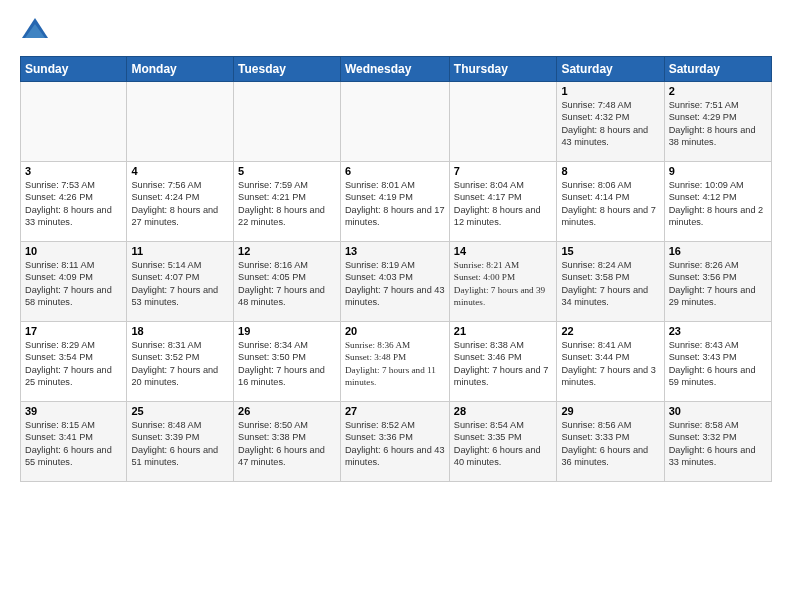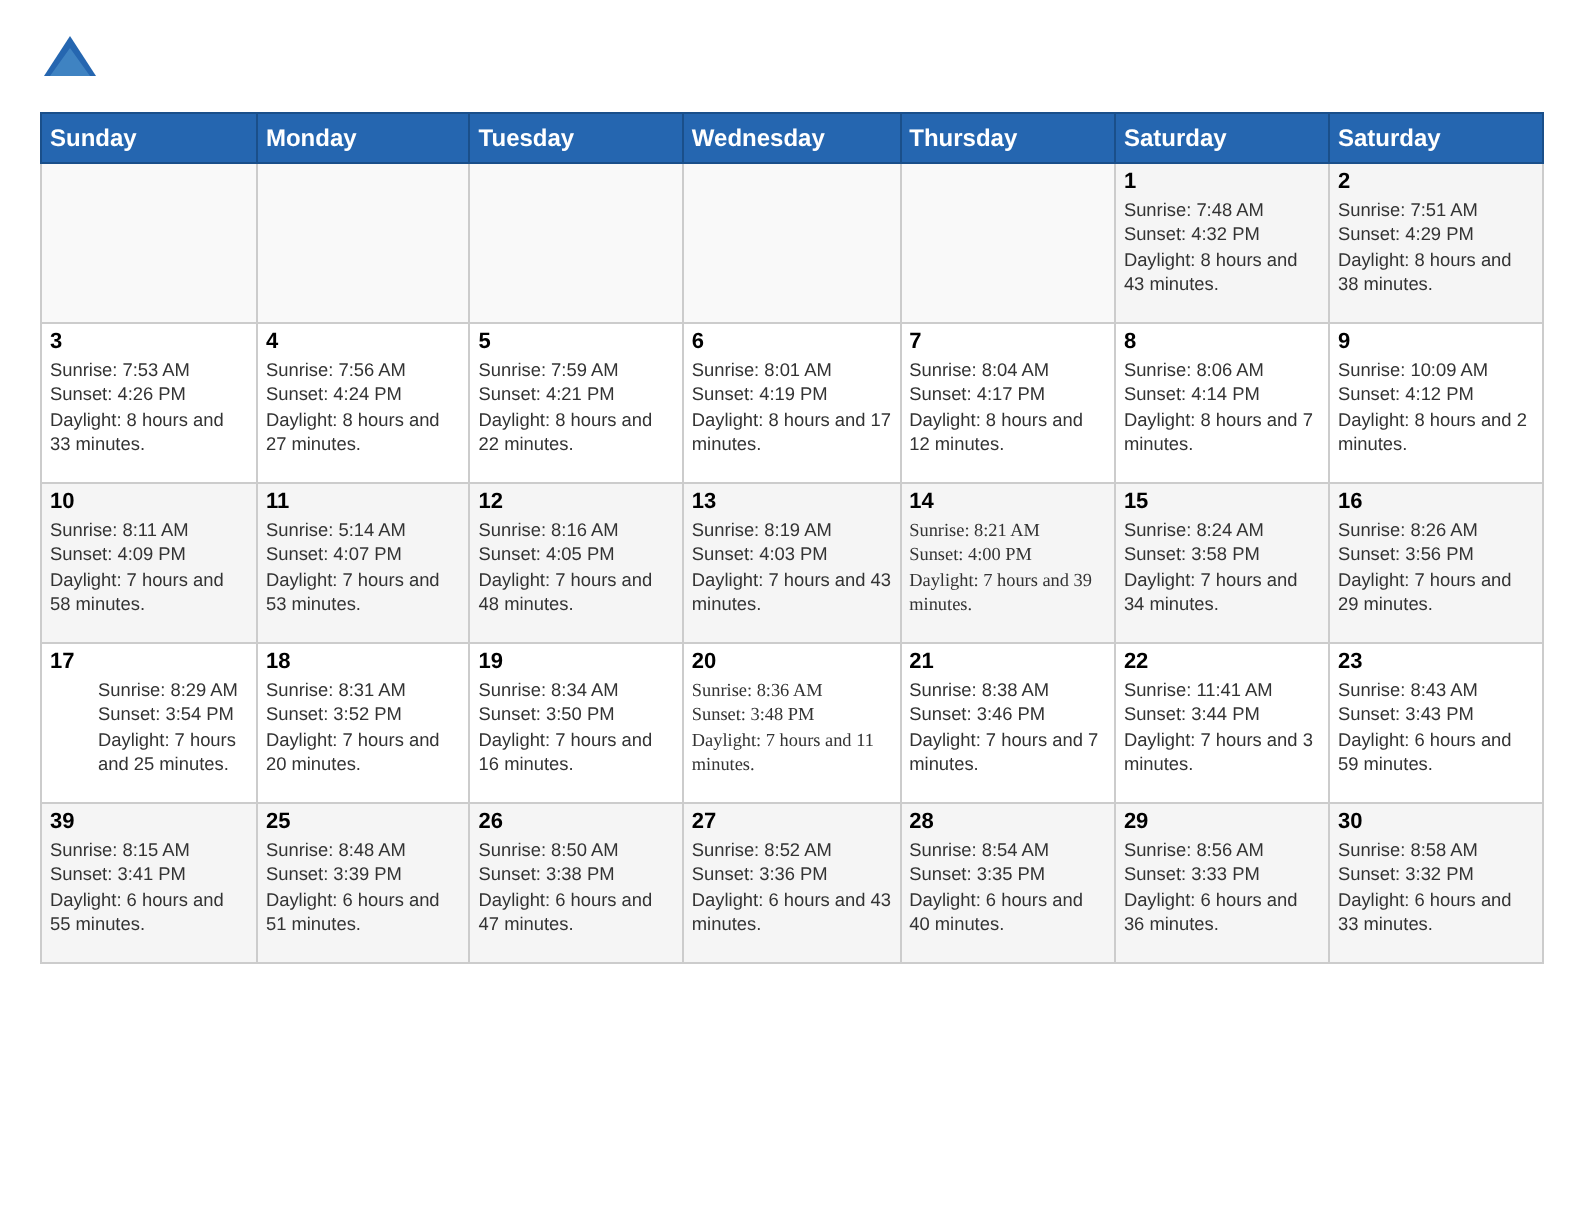--- a/index.html
+++ b/index.html
@@ -237,21 +237,21 @@
           <td>
             <span class="day-num">16</span>
             <div class="day-info" style="white-space: pre-line;">Sunrise: 8:26 AM
 Sunset: 3:56 PM
 Daylight: 7 hours and 29 minutes.</div>
           </td>
         </tr>
         <tr>
           <td>
             <span class="day-num">17</span>
-            <div class="day-info" style="white-space: pre-line; margin-left: 24px;">Sunrise: 8:29 AM
+            <div class="day-info" style="white-space: pre-line;">Sunrise: 8:29 AM
 Sunset: 3:54 PM
 Daylight: 7 hours and 25 minutes.</div>
           </td>
           <td>
             <span class="day-num">18</span>
             <div class="day-info" style="white-space: pre-line;">Sunrise: 8:31 AM
 Sunset: 3:52 PM
 Daylight: 7 hours and 20 minutes.</div>
           </td>
           <td>
@@ -267,21 +267,21 @@
 Daylight: 7 hours and 11 minutes.</div>
           </td>
           <td>
             <span class="day-num">21</span>
             <div class="day-info" style="white-space: pre-line;">Sunrise: 8:38 AM
 Sunset: 3:46 PM
 Daylight: 7 hours and 7 minutes.</div>
           </td>
           <td>
             <span class="day-num">22</span>
-            <div class="day-info" style="white-space: pre-line;">Sunrise: 11:41 AM
+            <div class="day-info" style="white-space: pre-line;">Sunrise: 8:41 AM
 Sunset: 3:44 PM
 Daylight: 7 hours and 3 minutes.</div>
           </td>
           <td>
             <span class="day-num">23</span>
             <div class="day-info" style="white-space: pre-line;">Sunrise: 8:43 AM
 Sunset: 3:43 PM
 Daylight: 6 hours and 59 minutes.</div>
           </td>
         </tr>

